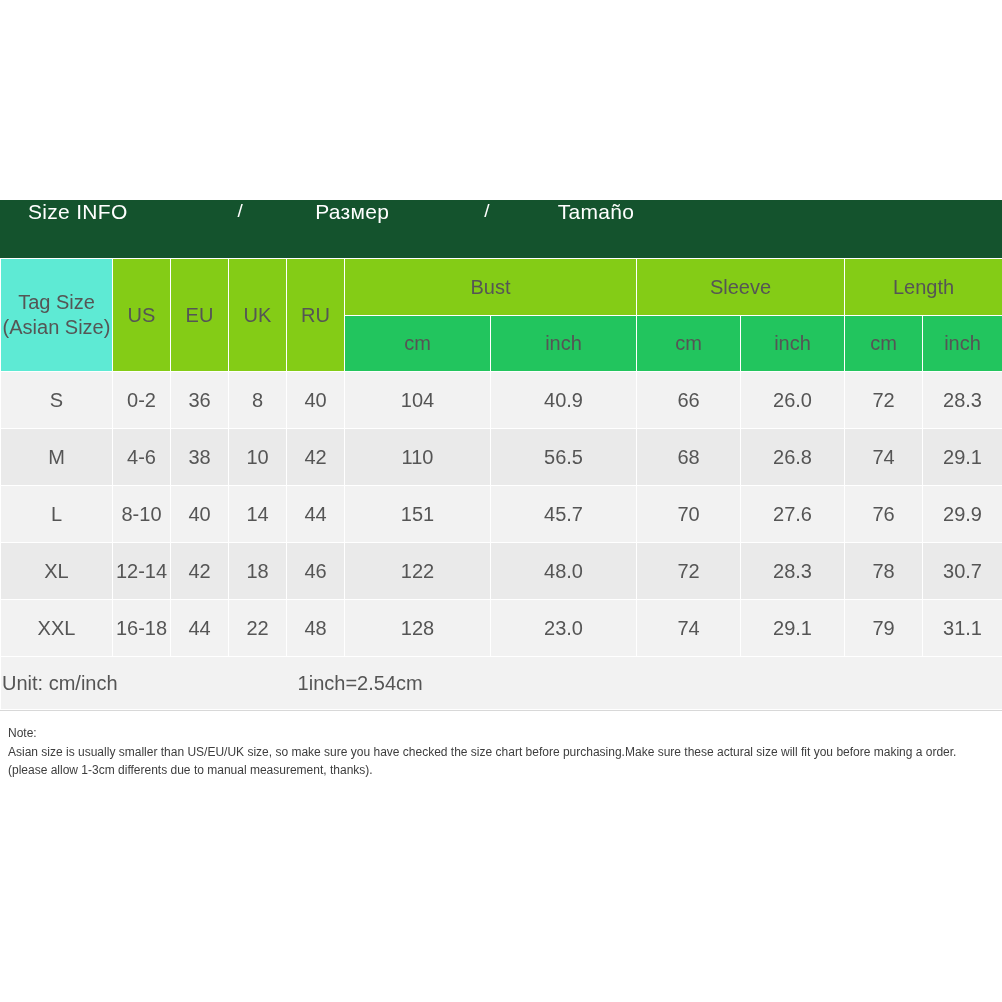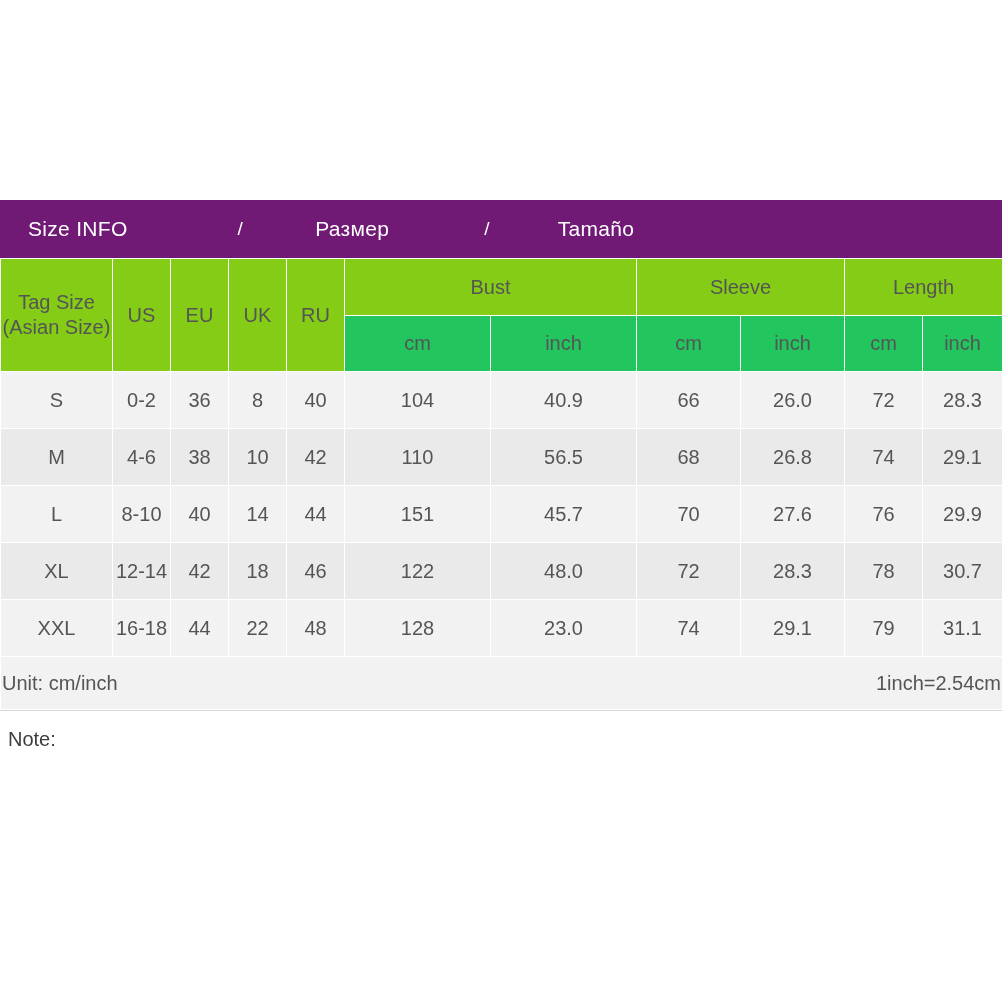--- a/index.html
+++ b/index.html
@@ -23,23 +23,22 @@
   .chart-wrap {
     position: absolute;
     left: 0;
     top: 200px;
     width: 1002px;
   }
 
   
   .banner {
     display: flex;
-    align-items: center;
     height: 58px;
-    background: #701a75;
+    background: #14532d;
     color: #ffffff;
     font-size: 21px;
     padding-left: 28px;
     box-sizing: border-box;
     letter-spacing: .3px;
   }
   .banner .seg { white-space: nowrap; }
   .banner .sep {
     color: #ffffff;
     font-size: 19px;
@@ -66,44 +65,44 @@
     background: #84cc16;
     height: 54px;
   }
   .hdr-pink.tall { height: 95px; text-align: center; }
   .hdr-pink-sub {
     background: #22c55e;
     height: 53px;
     font-size: 19px;
   }
   .tagsize-cell {
-    background: #84cc16;
+    background: #5eead4;
     font-size: 19px;
     line-height: 1.25;
     margin-top: 19px;
   }
   .row-a td { background: #F2F2F2; height: 54px; }
   .row-b td { background: #EAEAEA; height: 54px; }
   .unit-row td {
     background: #F2F2F2;
     height: 50px;
     font-size: 20px;
   }
   .unit-inner {
     display: flex;
-    justify-content: space-between;
+    justify-content: flex-start;
     align-items: center;
   }
   .unit-inner .u1 { margin-right: 180px; }
 
   
   .note {
     border-top: 1px solid #d8d8d8;
     padding: 14px 8px 12px 8px;
-    font-size: 20px;
+    font-size: 12px;
     line-height: 1.45;
     color: #3d3d3d;
   }
   .note .note-title { margin-bottom: 2px; }
   .note .note-body { }
 </style>
 </head>
 <body>
 
 <div class="page">
@@ -230,16 +229,17 @@
               <span class="u1">Unit: cm/inch</span>
               <span>1inch=2.54cm</span>
             </div>
           </td>
         </tr>
       </tbody>
     </table>
 
     <div class="note">
       <div class="note-title">Note:</div>
+      <div class="note-body">Asian size is usually smaller than US/EU/UK size, so make sure you have checked the size chart before purchasing.Make sure these actural size will fit you before making a order.(please allow 1-3cm differents due to manual measurement, thanks).</div>
     </div>
 
   </div>
 </div>
 
 </body></html>

